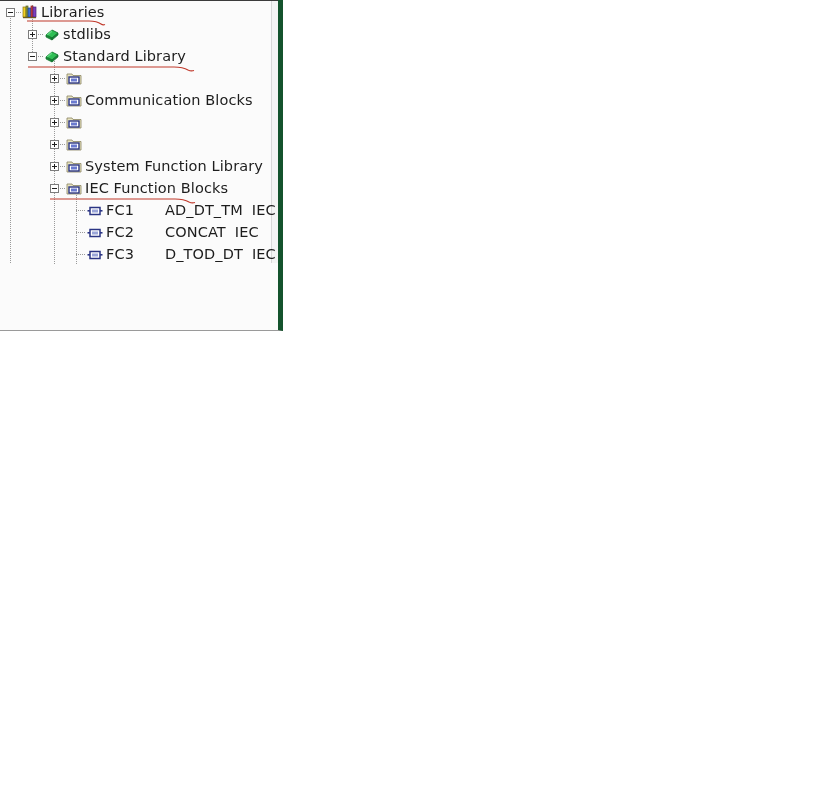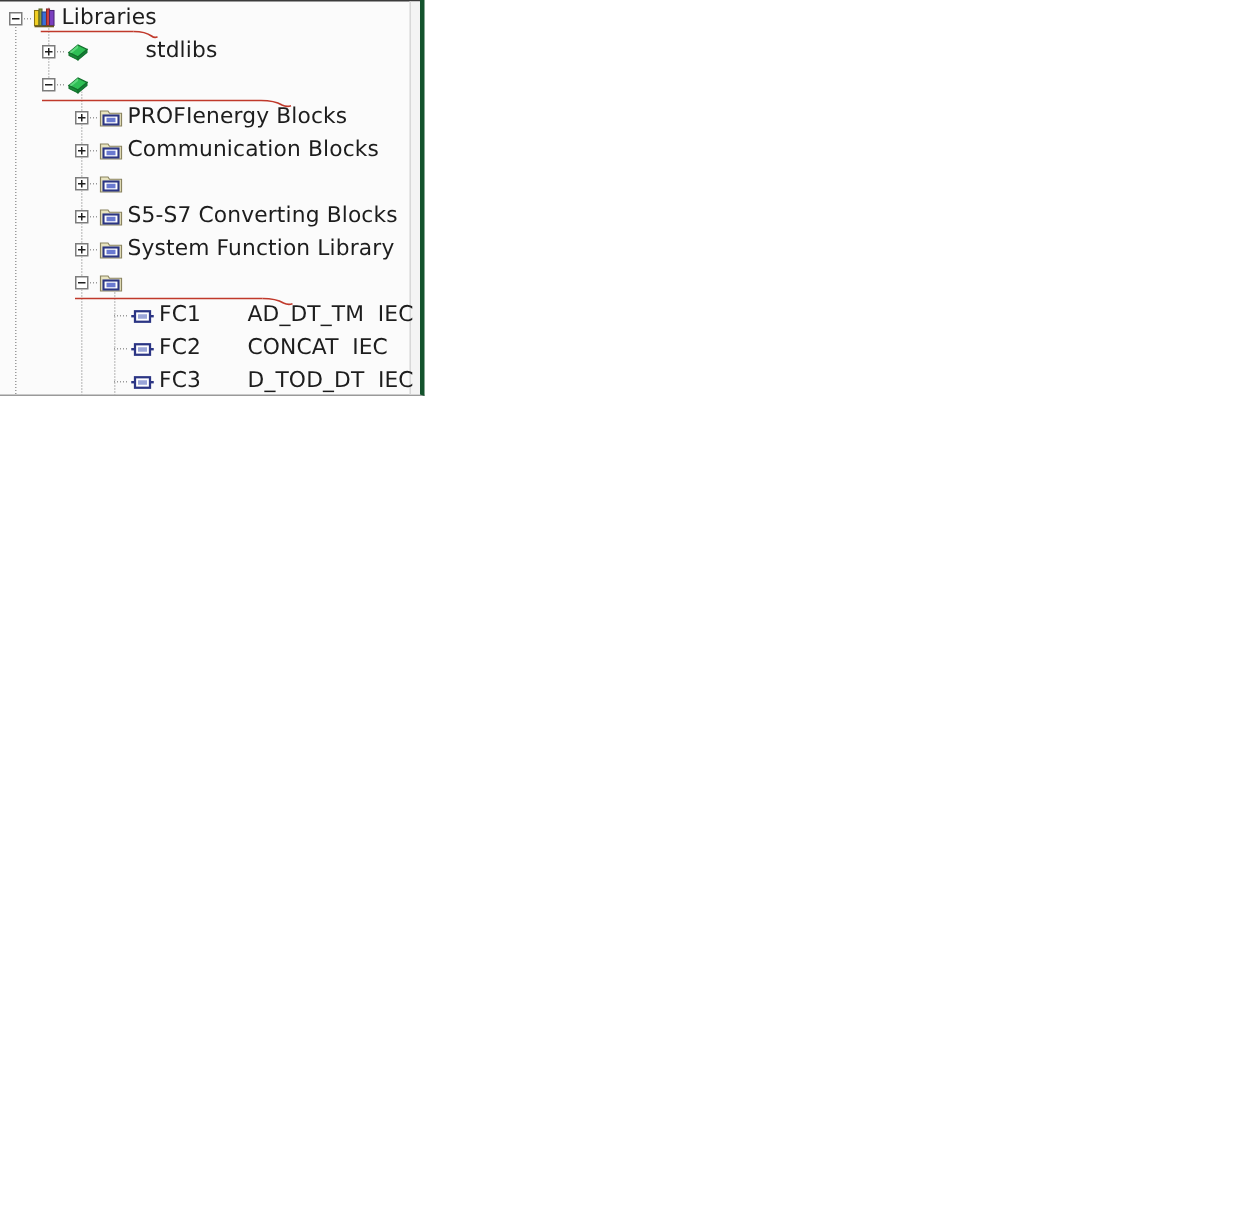--- a/index.html
+++ b/index.html
@@ -11,23 +11,23 @@
     overflow: hidden;
     font-family: "DejaVu Sans", sans-serif;
   }
 
   
   .tree-panel {
     position: absolute;
     left: 0px;
     top: 0px;
     width: 283px;
-    height: 264px;
+    height: 331px;
     background: #fbfbfb;
-    border-right: 3px solid #14532d;
+    border-right: 5px solid #14532d;
     border-bottom: 1px solid #9a9a9a;
     box-sizing: border-box;
     overflow: hidden;
   }
   .tree-panel::before {
     
     content: "";
     position: absolute;
     left: 0; top: 0;
     width: 283px; height: 1px;
@@ -187,61 +187,61 @@
 
     <div class="icon" style="left:44px; top:25px;">
       <svg width="16" height="16" viewBox="0 0 16 16">
         <path d="M2 9 L8 4 L14 7 L8 12 Z" fill="#2fbf55" stroke="#12702c" stroke-width="0.9"></path>
         <path d="M2 9 L8 4 L8 6 L3 10 Z" fill="#5fd77e" stroke="none"></path>
         <path d="M2 9 L2 11 L8 14 L8 12 Z" fill="#1a8c38" stroke="#12702c" stroke-width="0.7"></path>
         <path d="M8 12 L14 7 L14 9 L8 14 Z" fill="#15803a" stroke="#12702c" stroke-width="0.7"></path>
       </svg>
     </div>
 
-    <div class="row" style="left:63px; top:22px;margin-left:34px;">
+    <div class="row" style="left:63px; top:22px;">
       <span class="label">stdlibs</span>
     </div>
 
     <div class="expander" style="left:28px; top:51px;">
       <span class="h"></span>
     </div>
     <div class="expander-lead" style="left:38px; top:55px; width:6px;"></div>
 
     <div class="icon" style="left:44px; top:47px;">
       <svg width="16" height="16" viewBox="0 0 16 16">
         <path d="M2 9 L8 4 L14 7 L8 12 Z" fill="#2fbf55" stroke="#12702c" stroke-width="0.9"></path>
         <path d="M2 9 L8 4 L8 6 L3 10 Z" fill="#5fd77e" stroke="none"></path>
         <path d="M2 9 L2 11 L8 14 L8 12 Z" fill="#1a8c38" stroke="#12702c" stroke-width="0.7"></path>
         <path d="M8 12 L14 7 L14 9 L8 14 Z" fill="#15803a" stroke="#12702c" stroke-width="0.7"></path>
       </svg>
     </div>
 
+    <div class="row" style="left:63px; top:44px;">
+      <span class="label">Standard Library</span>
+    </div>
 
     <div class="squiggle" style="left:28px; top:63px; width:185px;">
       <svg width="185" height="9" viewBox="0 0 185 9">
         <path d="M0 3 L146 3" stroke="#c0392b" stroke-width="1.1" fill="none"></path>
         <path d="M146 3 Q155 3 160 6 Q163 7.5 166 6.5" stroke="#c0392b" stroke-width="1.1" fill="none"></path>
       </svg>
     </div>
 
     <div class="expander" style="left:50px; top:73px;">
       <span class="h"></span>
         <span class="v"></span>
     </div>
     <div class="expander-lead" style="left:60px; top:77px; width:6px;"></div>
     <div class="icon" style="left:66px; top:70px;">
       <svg width="16" height="16" viewBox="0 0 16 16">
         <path d="M1 3 L6 3 L7 4.5 L15 4.5 L15 13 L1 13 Z" fill="#e8e4c0" stroke="#8a8460" stroke-width="0.8"></path>
         <rect x="3" y="6" width="10" height="6" fill="#ffffff" stroke="#2b3584" stroke-width="1.4"></rect>
         <rect x="5" y="7.5" width="6" height="3" fill="#6a7ad0"></rect>
       </svg>
     </div>
-    <div class="row" style="left:85px; top:66px;">
-      <span class="label">PROFIenergy Blocks</span>
-    </div>
 
     <div class="expander" style="left:50px; top:95px;">
       <span class="h"></span>
         <span class="v"></span>
     </div>
     <div class="expander-lead" style="left:60px; top:99px; width:6px;"></div>
     <div class="icon" style="left:66px; top:92px;">
       <svg width="16" height="16" viewBox="0 0 16 16">
         <path d="M1 3 L6 3 L7 4.5 L15 4.5 L15 13 L1 13 Z" fill="#e8e4c0" stroke="#8a8460" stroke-width="0.8"></path>
         <rect x="3" y="6" width="10" height="6" fill="#ffffff" stroke="#2b3584" stroke-width="1.4"></rect>
@@ -270,23 +270,20 @@
         <span class="v"></span>
     </div>
     <div class="expander-lead" style="left:60px; top:143px; width:6px;"></div>
     <div class="icon" style="left:66px; top:136px;">
       <svg width="16" height="16" viewBox="0 0 16 16">
         <path d="M1 3 L6 3 L7 4.5 L15 4.5 L15 13 L1 13 Z" fill="#e8e4c0" stroke="#8a8460" stroke-width="0.8"></path>
         <rect x="3" y="6" width="10" height="6" fill="#ffffff" stroke="#2b3584" stroke-width="1.4"></rect>
         <rect x="5" y="7.5" width="6" height="3" fill="#6a7ad0"></rect>
       </svg>
     </div>
-    <div class="row" style="left:85px; top:132px;">
-      <span class="label">S5-S7 Converting Blocks</span>
-    </div>
 
     <div class="expander" style="left:50px; top:161px;">
       <span class="h"></span>
         <span class="v"></span>
     </div>
     <div class="expander-lead" style="left:60px; top:165px; width:6px;"></div>
     <div class="icon" style="left:66px; top:158px;">
       <svg width="16" height="16" viewBox="0 0 16 16">
         <path d="M1 3 L6 3 L7 4.5 L15 4.5 L15 13 L1 13 Z" fill="#e8e4c0" stroke="#8a8460" stroke-width="0.8"></path>
         <rect x="3" y="6" width="10" height="6" fill="#ffffff" stroke="#2b3584" stroke-width="1.4"></rect>
@@ -300,20 +297,23 @@
     <div class="expander" style="left:50px; top:183px;">
       <span class="h"></span>
     </div>
     <div class="expander-lead" style="left:60px; top:187px; width:6px;"></div>
     <div class="icon" style="left:66px; top:180px;">
       <svg width="16" height="16" viewBox="0 0 16 16">
         <path d="M1 3 L6 3 L7 4.5 L15 4.5 L15 13 L1 13 Z" fill="#e8e4c0" stroke="#8a8460" stroke-width="0.8"></path>
         <rect x="3" y="6" width="10" height="6" fill="#ffffff" stroke="#2b3584" stroke-width="1.4"></rect>
         <rect x="5" y="7.5" width="6" height="3" fill="#6a7ad0"></rect>
       </svg>
+    </div>
+    <div class="row" style="left:85px; top:176px;">
+      <span class="label">IEC Function Blocks</span>
     </div>
 
     <div class="squiggle" style="left:50px; top:195px; width:180px;">
       <svg width="180" height="9" viewBox="0 0 180 9">
         <path d="M0 3 L125 3" stroke="#c0392b" stroke-width="1.1" fill="none"></path>
         <path d="M125 3 Q134 3 139 6 Q142 7.5 145 6.5" stroke="#c0392b" stroke-width="1.1" fill="none"></path>
       </svg>
     </div>
 
     <div class="leaf-connector" style="left:76px; top:209px; width:10px;"></div>

